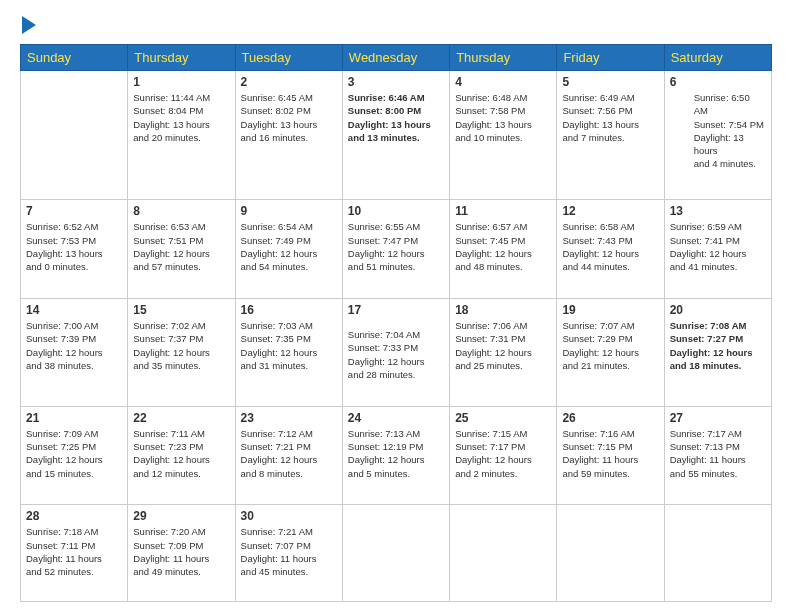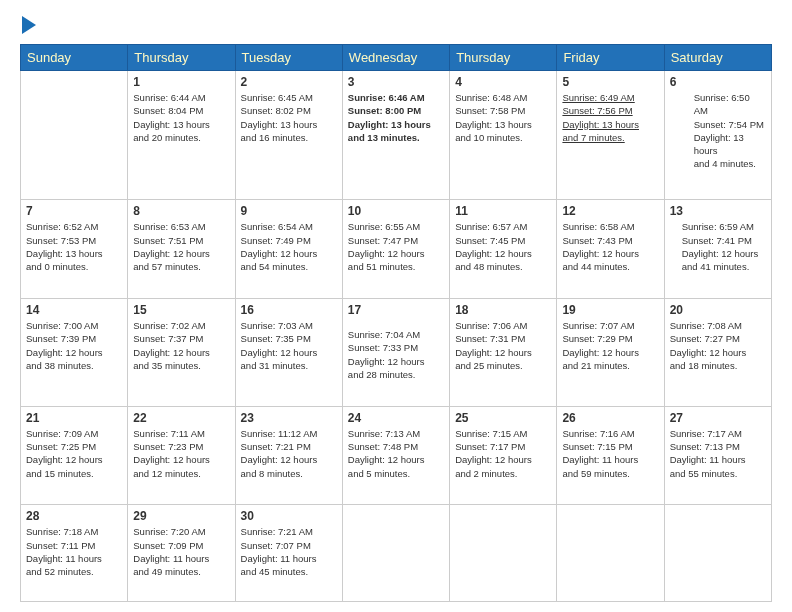--- a/index.html
+++ b/index.html
@@ -65,21 +65,21 @@
     }
     .calendar {
       flex: 1;
       border: 1px solid #ccc;
       border-collapse: collapse;
       width: 100%;
       table-layout: fixed;
     }
     .calendar th {
       background-color: #2271b8;
-      color: #fef9c3;
+      color: #fde047;
       text-align: left;
       padding: 5px 6px;
       font-size: 13px;
       font-weight: normal;
       border: 1px solid #1a5a9a;
     }
     .calendar td {
       border: 1px solid #ccc;
       vertical-align: top;
       padding: 4px 5px;
@@ -138,21 +138,21 @@
           <th>Thursday</th>
           <th>Friday</th>
           <th>Saturday</th>
         </tr>
     </thead>
     <tbody id="calendar-body">
     <tr class="week-row">
           <td class="empty-cell"></td>
           <td>
             <span class="day-number">1</span>
-            <div class="day-detail" style="white-space: pre-line;">Sunrise: 6:44 AM
+            <div class="day-detail" style="white-space: pre-line;">Sunrise: 11:44 AM
 Sunset: 8:04 PM
 Daylight: 13 hours
 and 20 minutes.</div>
           </td>
           <td>
             <span class="day-number">2</span>
             <div class="day-detail" style="white-space: pre-line;">Sunrise: 6:45 AM
 Sunset: 8:02 PM
 Daylight: 13 hours
 and 16 minutes.</div>
@@ -166,21 +166,21 @@
           </td>
           <td>
             <span class="day-number">4</span>
             <div class="day-detail" style="white-space: pre-line;">Sunrise: 6:48 AM
 Sunset: 7:58 PM
 Daylight: 13 hours
 and 10 minutes.</div>
           </td>
           <td>
             <span class="day-number">5</span>
-            <div class="day-detail" style="white-space: pre-line; text-decoration: underline;">Sunrise: 6:49 AM
+            <div class="day-detail" style="white-space: pre-line;">Sunrise: 6:49 AM
 Sunset: 7:56 PM
 Daylight: 13 hours
 and 7 minutes.</div>
           </td>
           <td>
             <span class="day-number">6</span>
             <div class="day-detail" style="white-space: pre-line; margin-left: 24px;">Sunrise: 6:50 AM
 Sunset: 7:54 PM
 Daylight: 13 hours
 and 4 minutes.</div>
@@ -224,21 +224,21 @@
           </td>
           <td>
             <span class="day-number">12</span>
             <div class="day-detail" style="white-space: pre-line;">Sunrise: 6:58 AM
 Sunset: 7:43 PM
 Daylight: 12 hours
 and 44 minutes.</div>
           </td>
           <td>
             <span class="day-number">13</span>
-            <div class="day-detail" style="white-space: pre-line; margin-left: 12px;">Sunrise: 6:59 AM
+            <div class="day-detail" style="white-space: pre-line;">Sunrise: 6:59 AM
 Sunset: 7:41 PM
 Daylight: 12 hours
 and 41 minutes.</div>
           </td>
         </tr>
         <tr class="week-row">
           <td>
             <span class="day-number">14</span>
             <div class="day-detail" style="white-space: pre-line;">Sunrise: 7:00 AM
 Sunset: 7:39 PM
@@ -275,21 +275,21 @@
           </td>
           <td>
             <span class="day-number">19</span>
             <div class="day-detail" style="white-space: pre-line;">Sunrise: 7:07 AM
 Sunset: 7:29 PM
 Daylight: 12 hours
 and 21 minutes.</div>
           </td>
           <td>
             <span class="day-number">20</span>
-            <div class="day-detail" style="white-space: pre-line;">Sunrise: 7:08 AM
+            <div class="day-detail" style="white-space: pre-line; font-weight: bold;">Sunrise: 7:08 AM
 Sunset: 7:27 PM
 Daylight: 12 hours
 and 18 minutes.</div>
           </td>
         </tr>
         <tr class="week-row">
           <td>
             <span class="day-number">21</span>
             <div class="day-detail" style="white-space: pre-line;">Sunrise: 7:09 AM
 Sunset: 7:25 PM
@@ -298,29 +298,29 @@
           </td>
           <td>
             <span class="day-number">22</span>
             <div class="day-detail" style="white-space: pre-line;">Sunrise: 7:11 AM
 Sunset: 7:23 PM
 Daylight: 12 hours
 and 12 minutes.</div>
           </td>
           <td>
             <span class="day-number">23</span>
-            <div class="day-detail" style="white-space: pre-line;">Sunrise: 11:12 AM
+            <div class="day-detail" style="white-space: pre-line;">Sunrise: 7:12 AM
 Sunset: 7:21 PM
 Daylight: 12 hours
 and 8 minutes.</div>
           </td>
           <td>
             <span class="day-number">24</span>
             <div class="day-detail" style="white-space: pre-line;">Sunrise: 7:13 AM
-Sunset: 7:48 PM
+Sunset: 12:19 PM
 Daylight: 12 hours
 and 5 minutes.</div>
           </td>
           <td>
             <span class="day-number">25</span>
             <div class="day-detail" style="white-space: pre-line;">Sunrise: 7:15 AM
 Sunset: 7:17 PM
 Daylight: 12 hours
 and 2 minutes.</div>
           </td>

